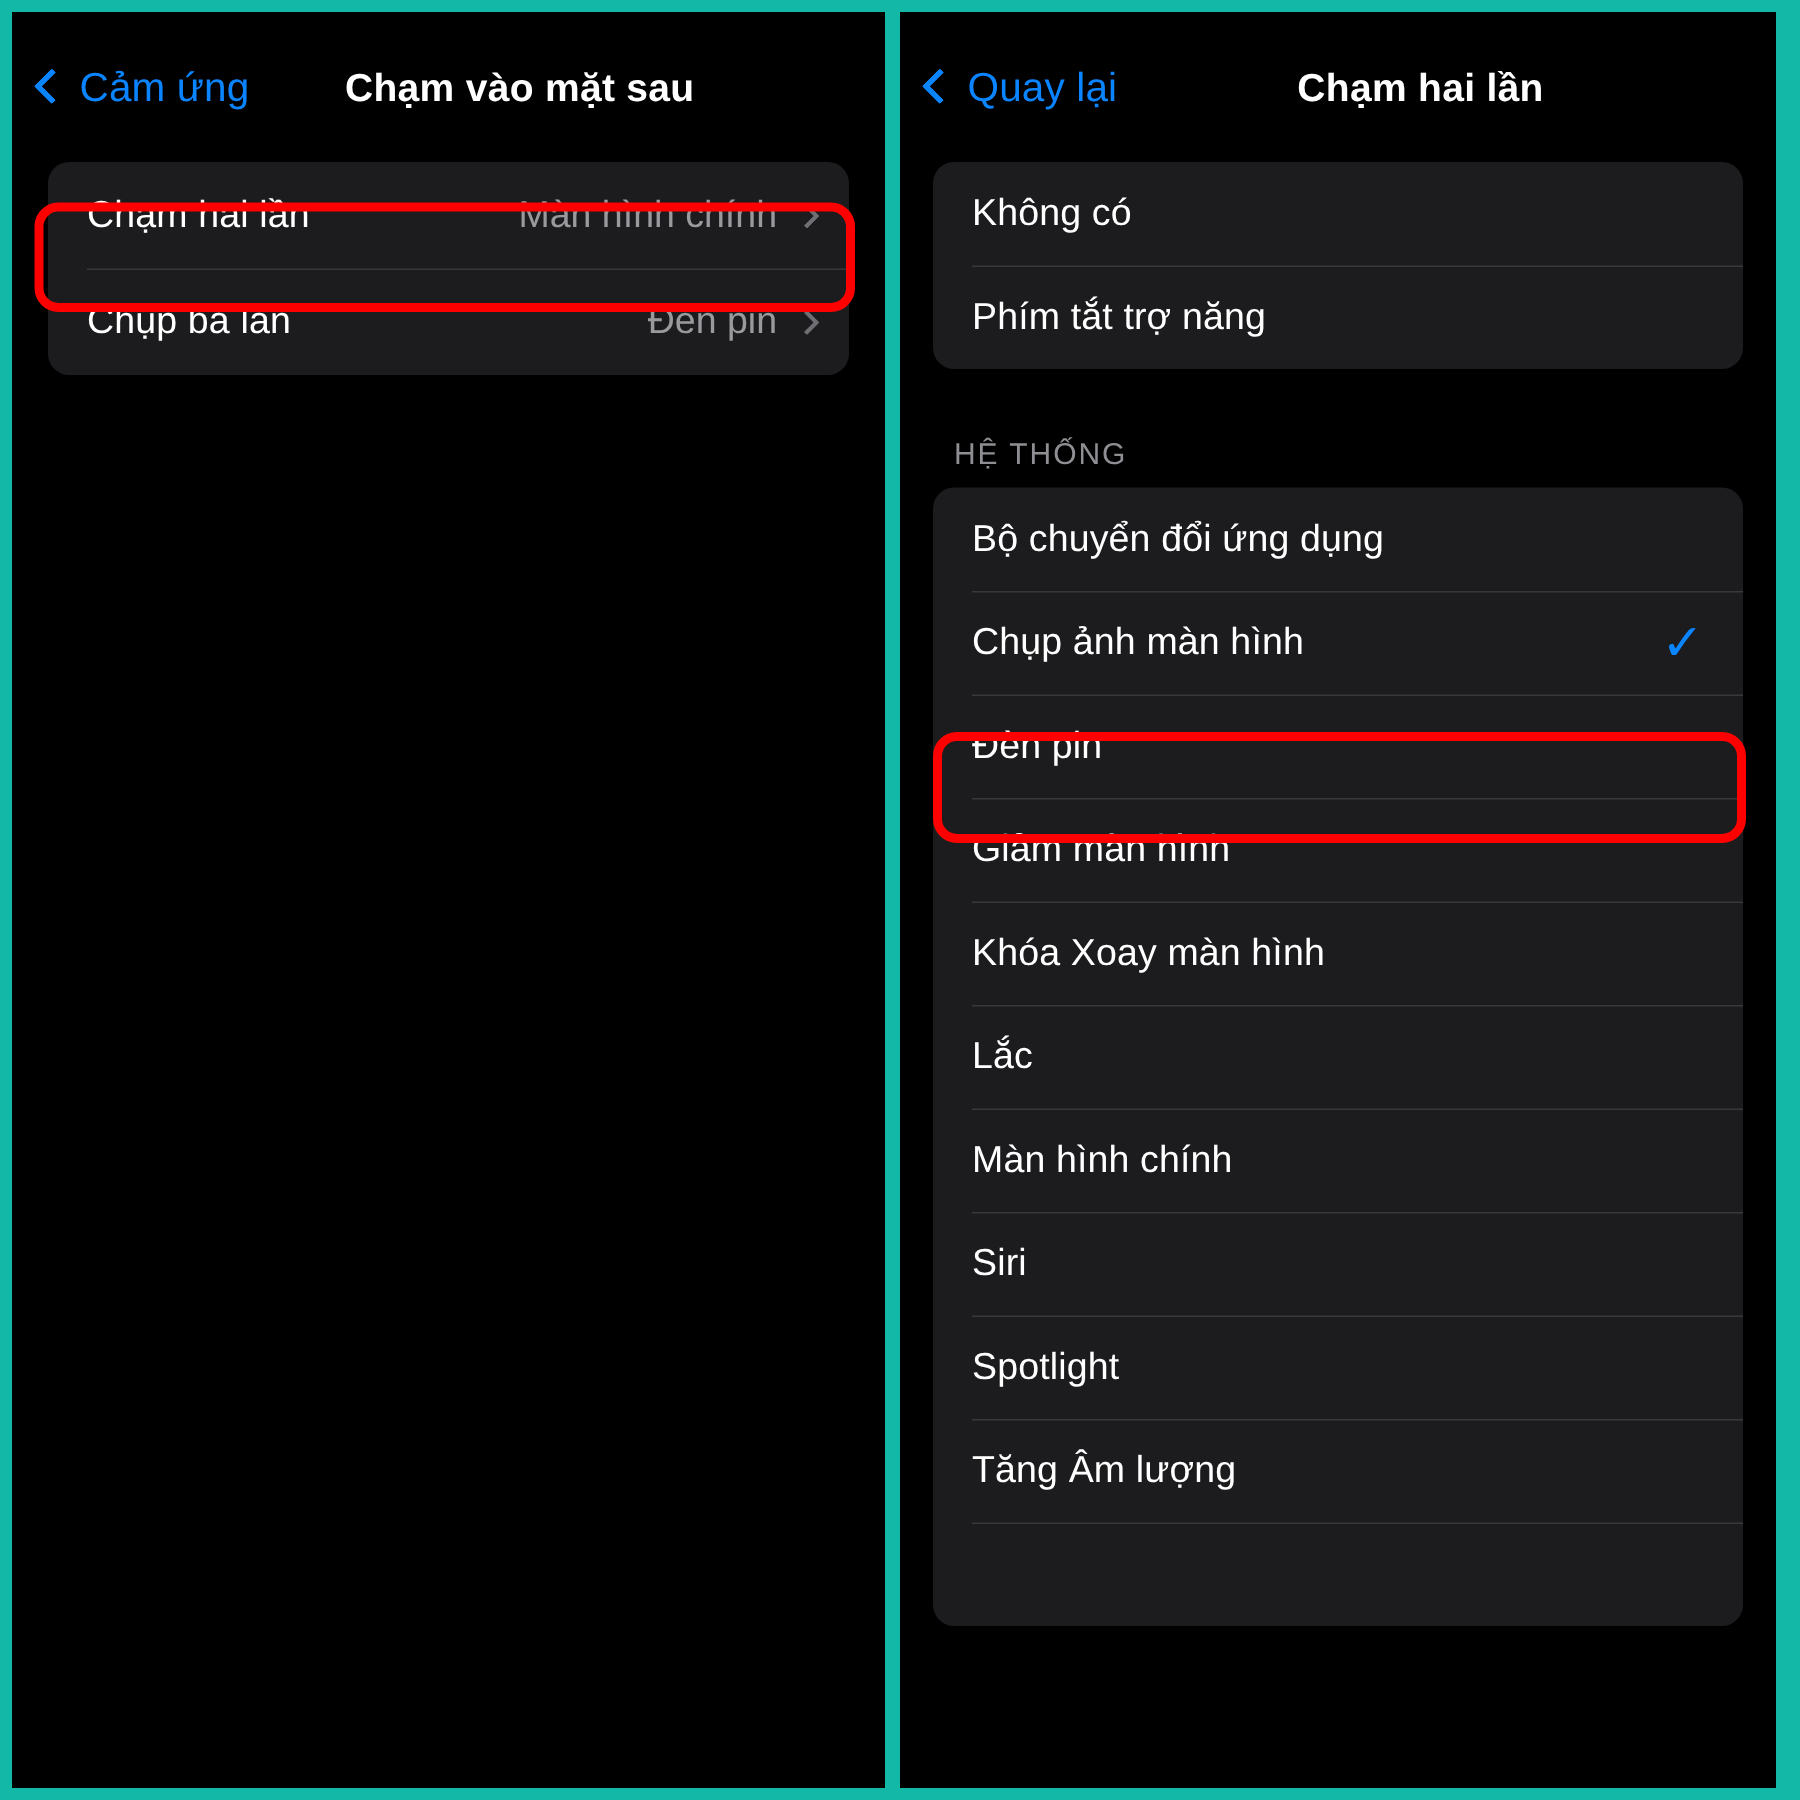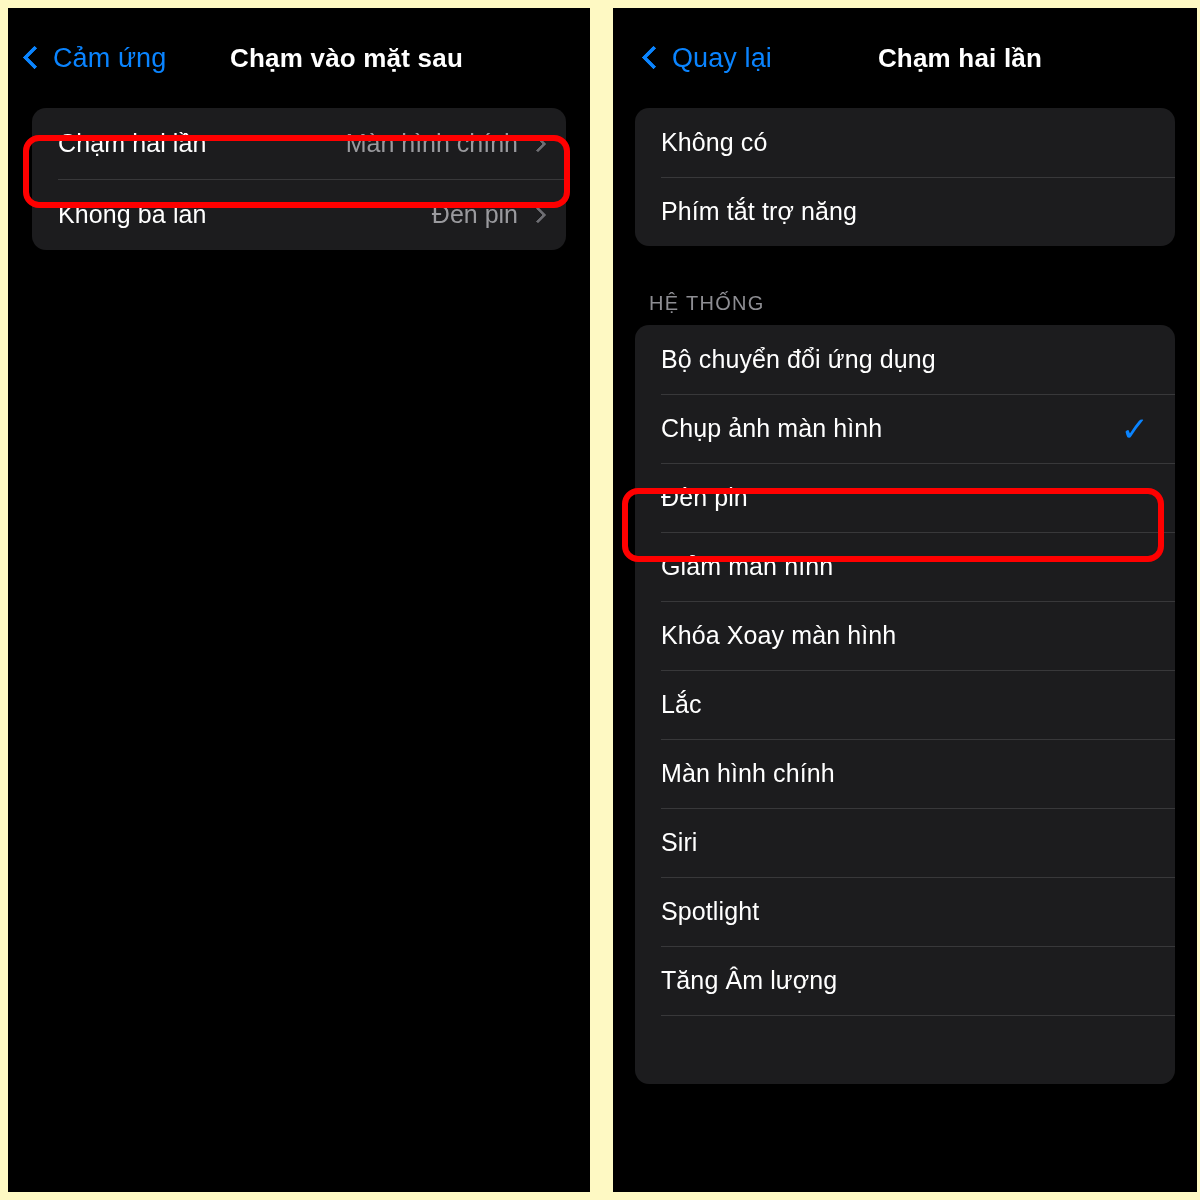--- a/index.html
+++ b/index.html
@@ -9,23 +9,23 @@
     height: 1200px;
     background: #8d8a86;
     font-family: "Liberation Sans", "DejaVu Sans", sans-serif;
     overflow: hidden;
   }
 
   .stage {
     position: relative;
     width: 1200px;
     height: 1200px;
-    background: #fef9c3;
-    display: flex;
-    gap: 23px;
+    background: #14b8a6;
+    display: flex;
+    gap: 10px;
     padding: 8px;
   }
 
   .phone {
     position: relative;
     background: #000000;
     overflow: hidden;
     flex: 0 0 auto;
   }
   .phone.left  { width: 582px; height: 1184px; }
@@ -182,34 +182,34 @@
 
       <div class="row">
         <span class="row-label">Chạm hai lần</span>
         <span class="row-right">
           <span class="row-value">Màn hình chính</span>
           <span class="chev-right"></span>
         </span>
       </div>
 
       <div class="row">
-        <span class="row-label">Không ba lần</span>
+        <span class="row-label">Chụp ba lần</span>
         <span class="row-right">
           <span class="row-value">Đèn pin</span>
           <span class="chev-right"></span>
         </span>
       </div>
 
     </div>
   </div>
 
   <div class="phone right">
 
     <div class="navbar">
-      <div class="back-btn" style="left:32px;">
+      <div class="back-btn" style="left:18px;">
         <span class="chev-back"></span>
         <span>Quay lại</span>
       </div>
       <div class="nav-title" style="padding-left:110px;">Chạm hai lần</div>
     </div>
 
     <div class="card">
       <div class="row">
         <span class="row-label">Không có</span>
       </div>

